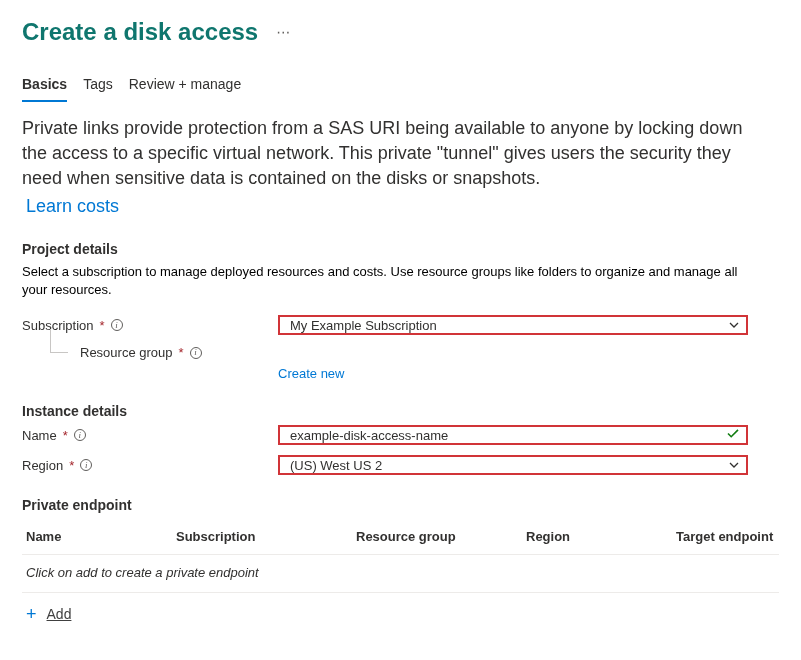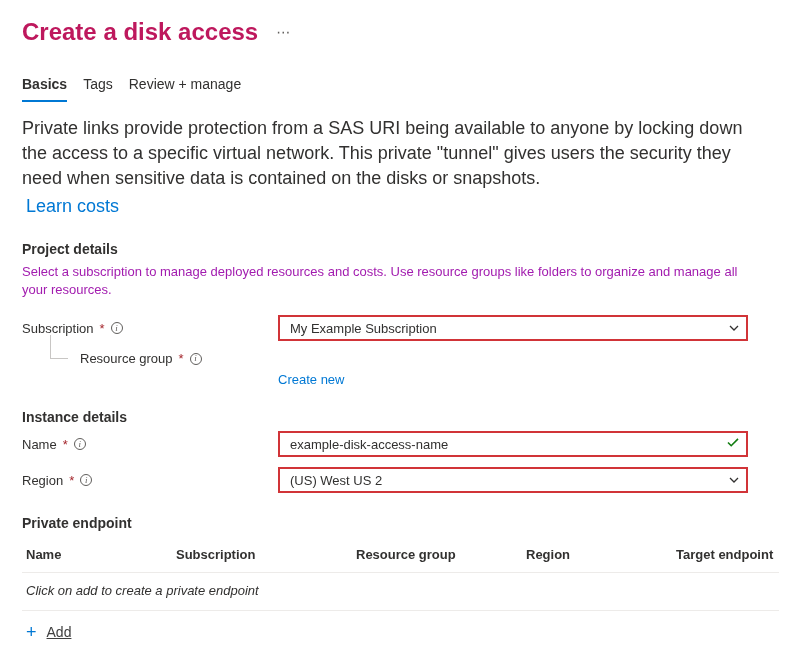--- a/index.html
+++ b/index.html
@@ -6,47 +6,47 @@
   body {
     margin: 0;
     padding: 18px 22px;
     font-family: "Segoe UI", -apple-system, sans-serif;
     font-size: 13px;
     color: #323130;
     width: 801px;
     background: #fff;
   }
   .title-row { display: flex; align-items: center; gap: 18px; margin-bottom: 30px; }
-  .page-title { font-size: 24px; font-weight: 600; color: #be185d; }
+  .page-title { font-size: 24px; font-weight: 600; color: #0f766e; }
   .ellipsis { color: #605e5c; font-size: 14px; letter-spacing: 1px; cursor: pointer; }
   .tabs { display: flex; gap: 16px; border-bottom: 0 solid transparent; margin-bottom: 14px; }
   .tab { padding: 0 0 8px 0; cursor: pointer; font-size: 14px; color: #323130; }
   .tab.active { font-weight: 600; border-bottom: 2px solid #0078d4; }
   .intro { font-size: 18px; color: #323130; line-height: 1.4; max-width: 740px; }
   .link { color: #0078d4; cursor: pointer; text-decoration: none; }
   .link.indent { display: inline-block; margin-top: 2px; margin-left: 4px; }
   .section-head { font-size: 14px; font-weight: 600; margin-top: 22px; margin-bottom: 6px; }
-  .section-desc { font-size: 13px; color: #a21caf; max-width: 740px; line-height: 1.4; margin-bottom: 16px; }
+  .section-desc { font-size: 13px; color: #000000; max-width: 740px; line-height: 1.4; margin-bottom: 16px; }
   .form-row { display: flex; align-items: center; margin-bottom: 10px; }
   .form-row.indented .label-col { padding-left: 58px; position: relative; }
   .tree-elbow {
     position: absolute; left: 28px; top: -16px; width: 18px; height: 24px;
     border-left: 1px solid #c8c6c4; border-bottom: 1px solid #c8c6c4;
   }
   .label-col { width: 256px; display: flex; align-items: center; gap: 6px; font-size: 13px; }
   .req { color: #a4262c; }
   .info-icon {
     width: 12px; height: 12px; border: 1px solid #605e5c; border-radius: 50%;
     display: inline-flex; align-items: center; justify-content: center;
     font-size: 9px; color: #605e5c; font-style: italic; font-family: Georgia, serif;
     line-height: 1;
   }
   .input-col { flex: 1; max-width: 470px; }
   .select, .text-input {
-    width: 100%; height: 26px; padding: 0 28px 0 10px;
+    width: 100%; height: 20px; padding: 0 28px 0 10px;
     border: 2px solid #d13438; 
     font-size: 13px; font-family: inherit; color: #323130;
     background: #fff; position: relative;
   }
   .select-wrap { position: relative; }
   .chevron {
     position: absolute; right: 8px; top: 50%; transform: translateY(-50%);
     pointer-events: none; color: #323130;
   }
   .chevron svg { display: block; }

